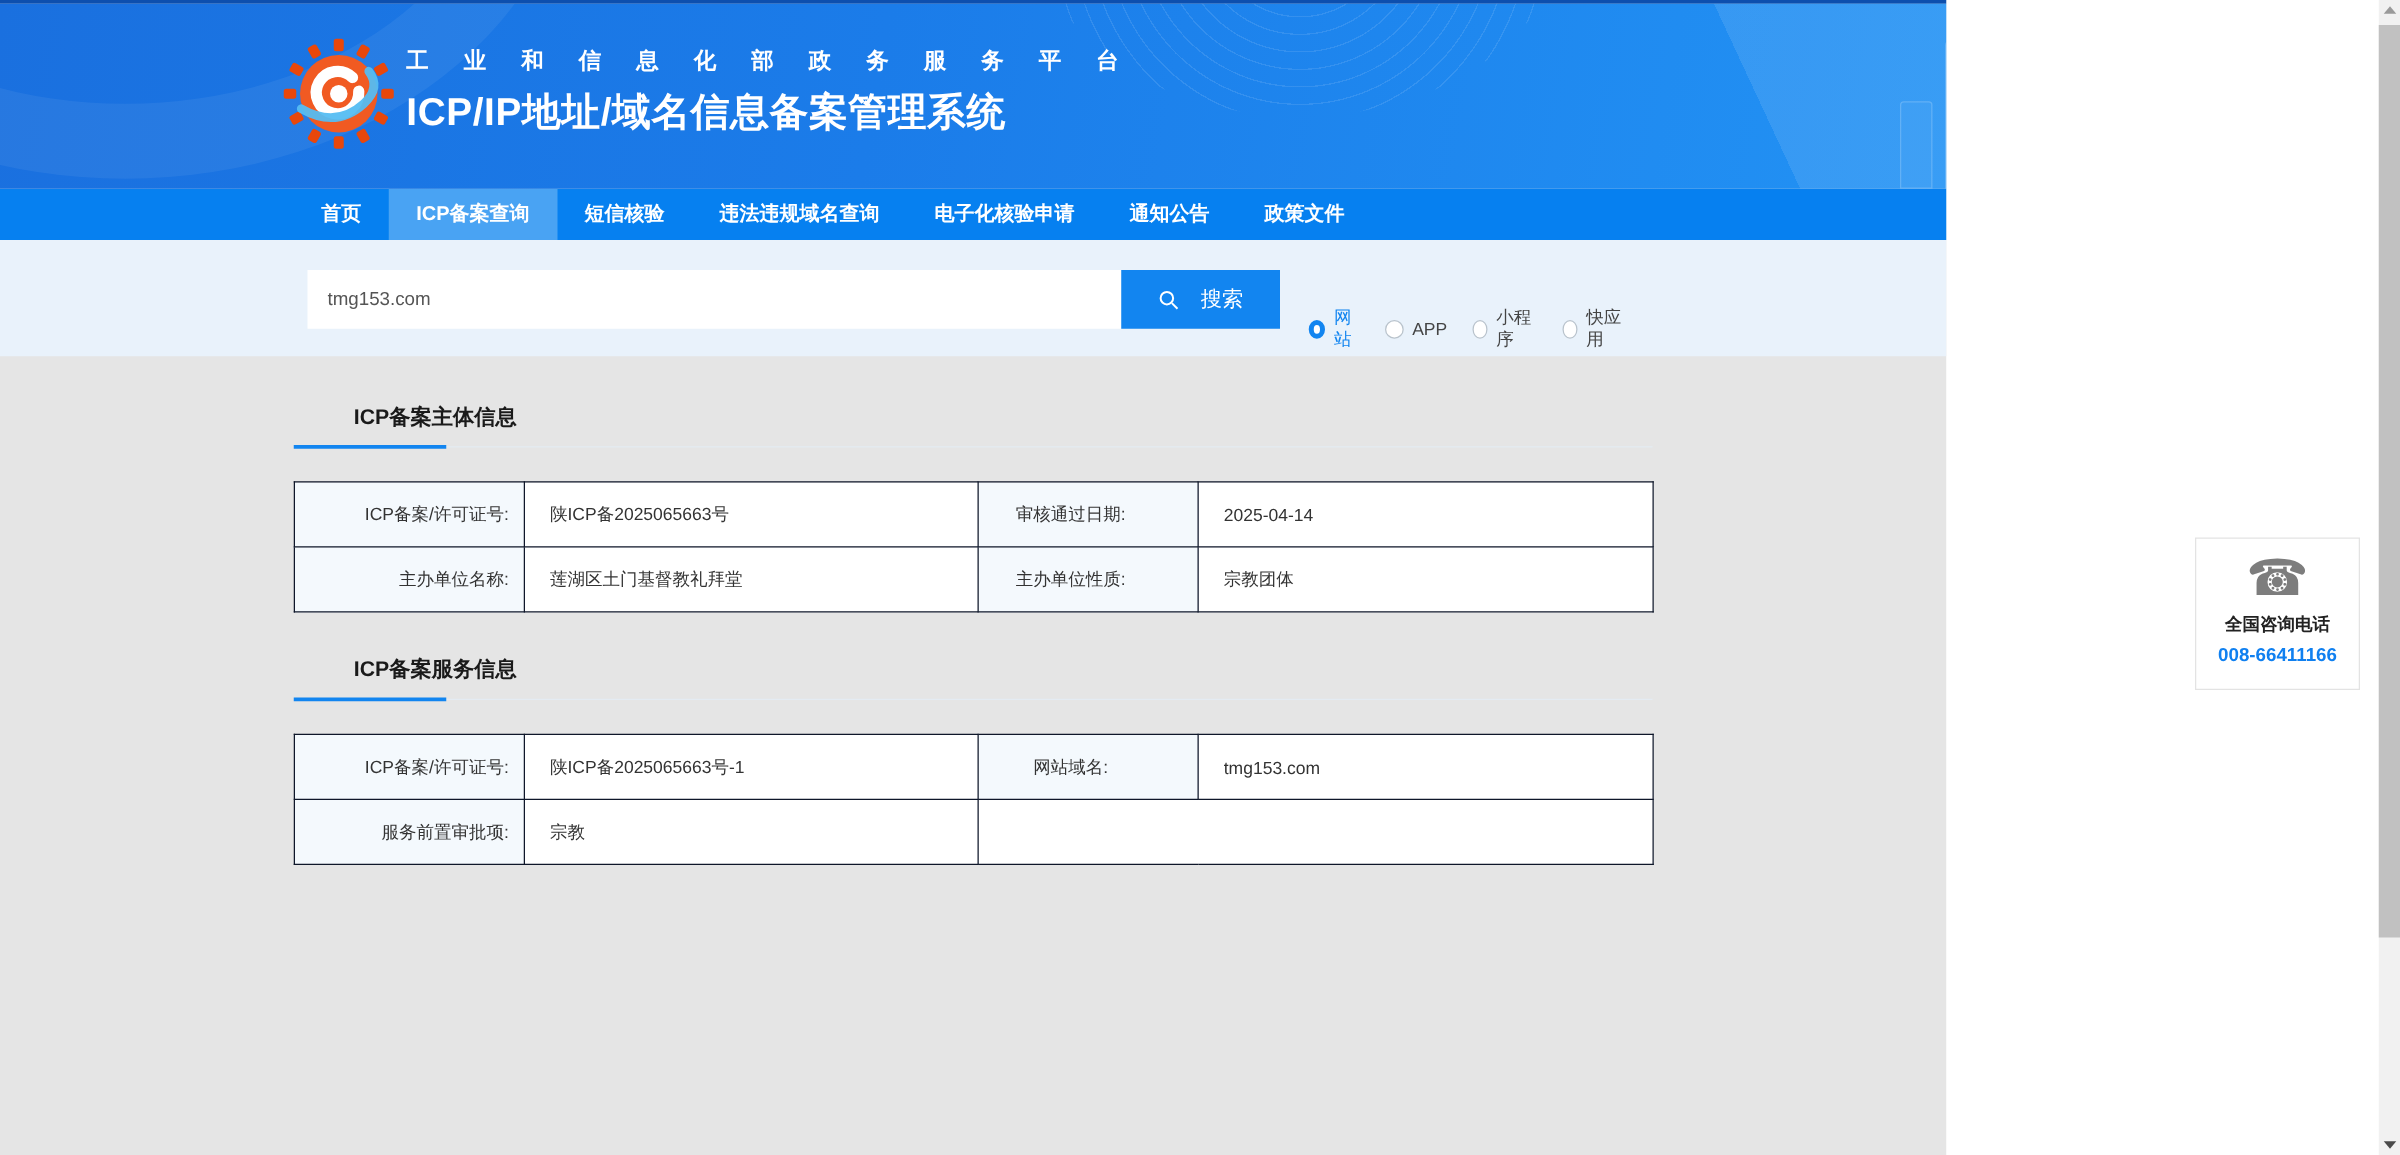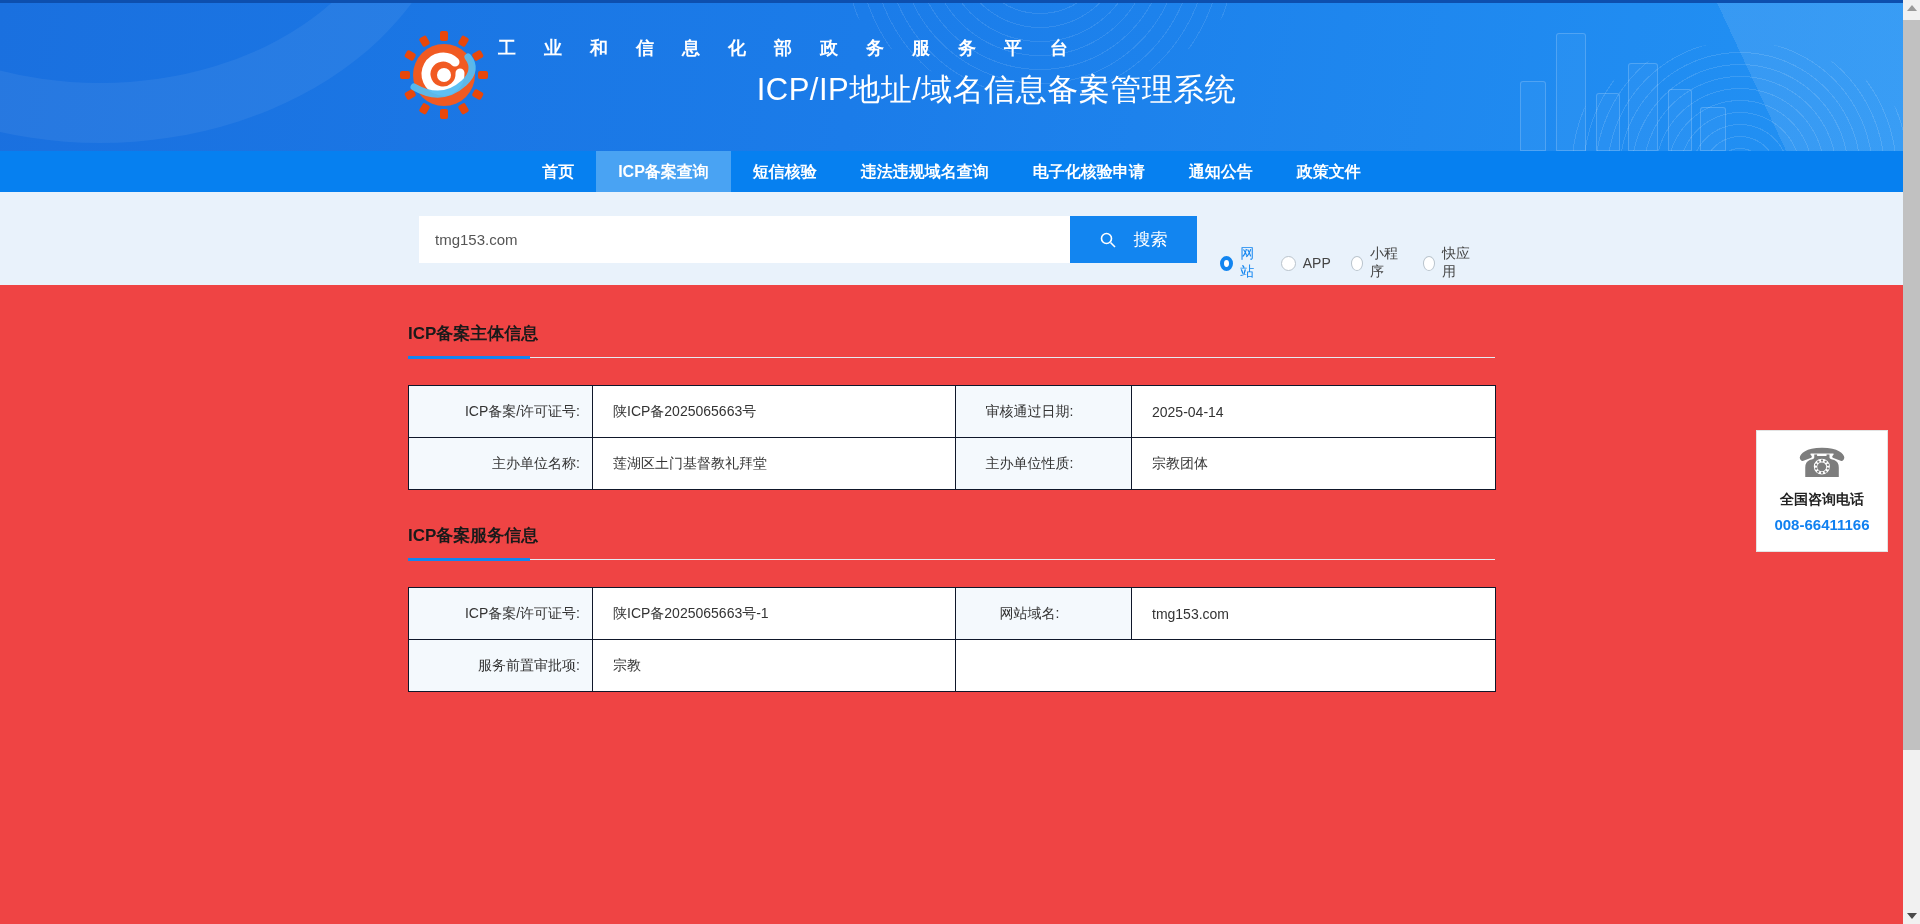--- a/index.html
+++ b/index.html
@@ -1,18 +1,18 @@
 <!DOCTYPE html>
 <html><head>
 <meta charset="utf-8">
 <style>
   * { margin:0; padding:0; box-sizing:border-box; }
   html,body { width:1920px; height:924px; overflow:hidden; background:#fff;
               font-family:"Liberation Sans","DejaVu Sans",sans-serif; }
-  .page { position:relative; width:1903px; height:924px; background:#ef4444; }
+  .page { position:relative; width:1557px; height:924px; background:#e5e5e5; }
 
   
   .top-strip { height:3px; background:#0d4fae; }
 
   
   .header { position:relative; height:148px; overflow:hidden;
             background:linear-gradient(100deg,#1a70df 0%,#1b7ce9 45%,#2292f4 100%); }
   .header .swoosh-tl { position:absolute; left:-260px; top:-420px; width:720px; height:560px;
             border:60px solid rgba(255,255,255,0.06); border-radius:50%; }
   .header .rings-a { position:absolute; left:830px; top:-210px; width:420px; height:300px; border-radius:50%;
@@ -28,25 +28,25 @@
   .b2 { left:56px;  width:30px; height:118px; }
   .b3 { left:96px;  width:24px; height:58px; }
   .b4 { left:128px; width:30px; height:88px; }
   .b5 { left:168px; width:24px; height:62px; }
   .b6 { left:200px; width:26px; height:44px; }
 
   .header-inner { position:relative; width:1087px; height:100%; margin:0 auto; color:#fff; }
   .logo { position:absolute; left:-10px; top:26px; width:92px; height:92px; }
   .header-text { padding-left:90px; padding-top:33px; }
   .platform-name { font-size:18px; letter-spacing:28px; white-space:nowrap; font-weight:bold; }
-  .system-title  { margin-top:9px; font-size:31px; font-weight:normal; letter-spacing:0.5px; white-space:nowrap;text-align:center; }
+  .system-title  { margin-top:9px; font-size:31px; font-weight:bold; letter-spacing:0.5px; white-space:nowrap; }
 
   
   .nav { height:41px; background:#0680f0; }
-  .nav-inner { width:1087px; margin:0 auto; display:flex; height:100%;justify-content:center; }
+  .nav-inner { width:1087px; margin:0 auto; display:flex; height:100%; }
   .nav-item { display:block; padding:0 22px; line-height:41px; color:#fff; font-size:16px;
               font-weight:bold; cursor:pointer; white-space:nowrap; }
   .nav-item.active { background:#49a3f3; }
 
   
   .search-section { height:93px; background:#e9f2fb; }
   .search-inner { position:relative; width:1087px; margin:0 auto; height:100%; }
   .search-input { position:absolute; left:11px; top:24px; width:651px; height:47px; border:none;
                   background:#fff; padding:0 16px; font-size:15px; color:#555; outline:none;
                   font-family:"Liberation Sans",sans-serif; }
@@ -57,21 +57,21 @@
   .radio-group { position:absolute; left:812px; top:53px; display:flex; align-items:center; font-size:14px; }
   .radio-item { display:flex; align-items:center; margin-right:20px; cursor:pointer; color:#444; }
   .radio-dot { width:15px; height:15px; border-radius:50%; background:#fff;
                border:1px solid #b9c3cc; margin-right:7px; }
   .radio-item.checked .radio-dot { border:4.5px solid #1285f0; }
   .radio-item.checked .radio-label { color:#1285f0; }
 
   
   .content { width:1087px; margin:0 auto; }
   .section-head { position:relative; margin-top:37px; padding-bottom:12px; border-bottom:1px solid #e4ebf2; }
-  .section-title { font-size:17px; font-weight:bold; color:#1a1a1a; display:inline-block; }
+  .section-title { font-size:17px; font-weight:bold; color:#1a1a1a; display:inline-block;margin-left:48px; }
   .section-head::after { content:""; position:absolute; left:0; bottom:-2px; width:122px; height:3px; background:#1285f0; }
 
   table.info-table { border-collapse:collapse; width:1087px; margin-top:27px; table-layout:fixed; }
   table.info-table td { border:1px solid #0f172a; height:52px; font-size:14px; color:#333; }
   td.lbl { background:#f4f9fd; text-align:right; padding-right:12px; width:184px; }
   td.val { background:#fff; text-align:left; padding-left:20px; width:363px; }
   td.lbl2 { background:#f4f9fd; text-align:center; padding-right:28px; width:176px; }
   td.val2 { background:#fff; text-align:left; padding-left:20px; width:364px; }
   td.empty-merged { background:#fff; }
 

